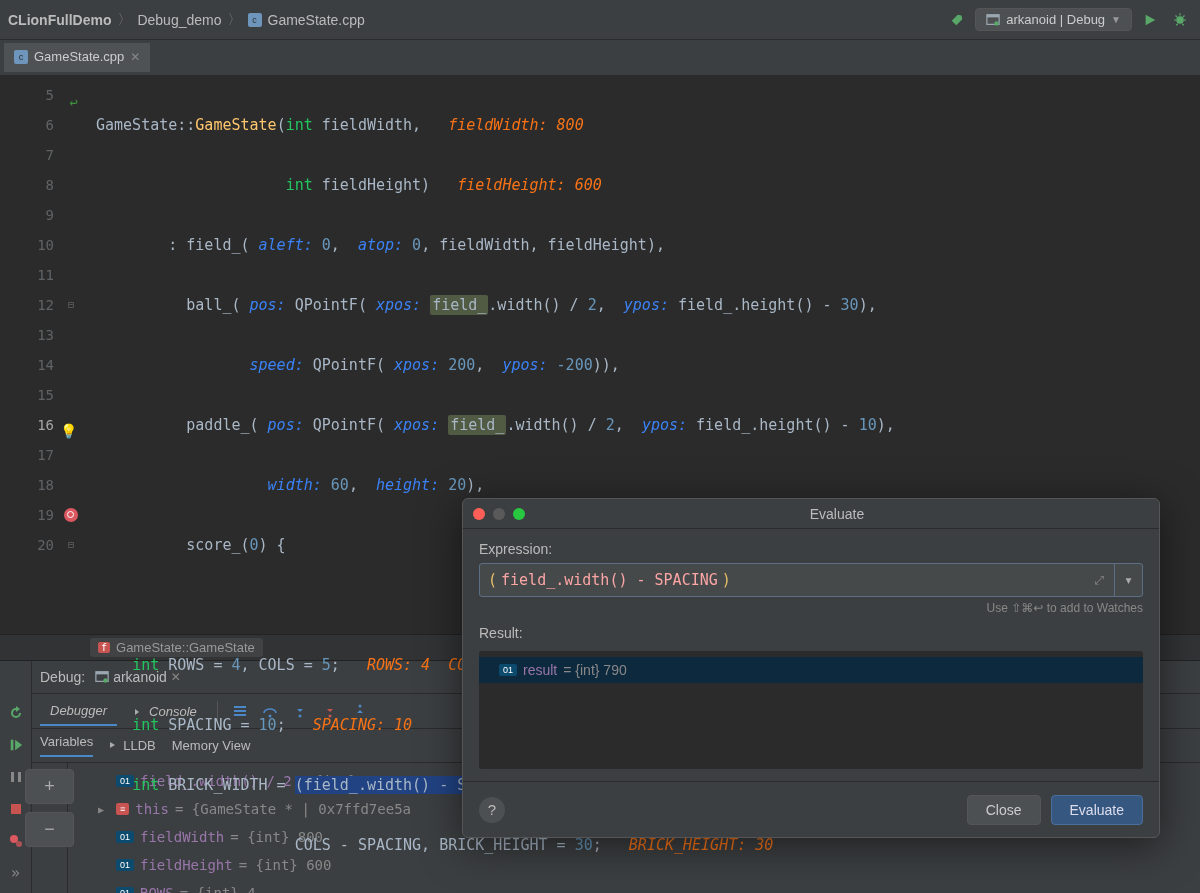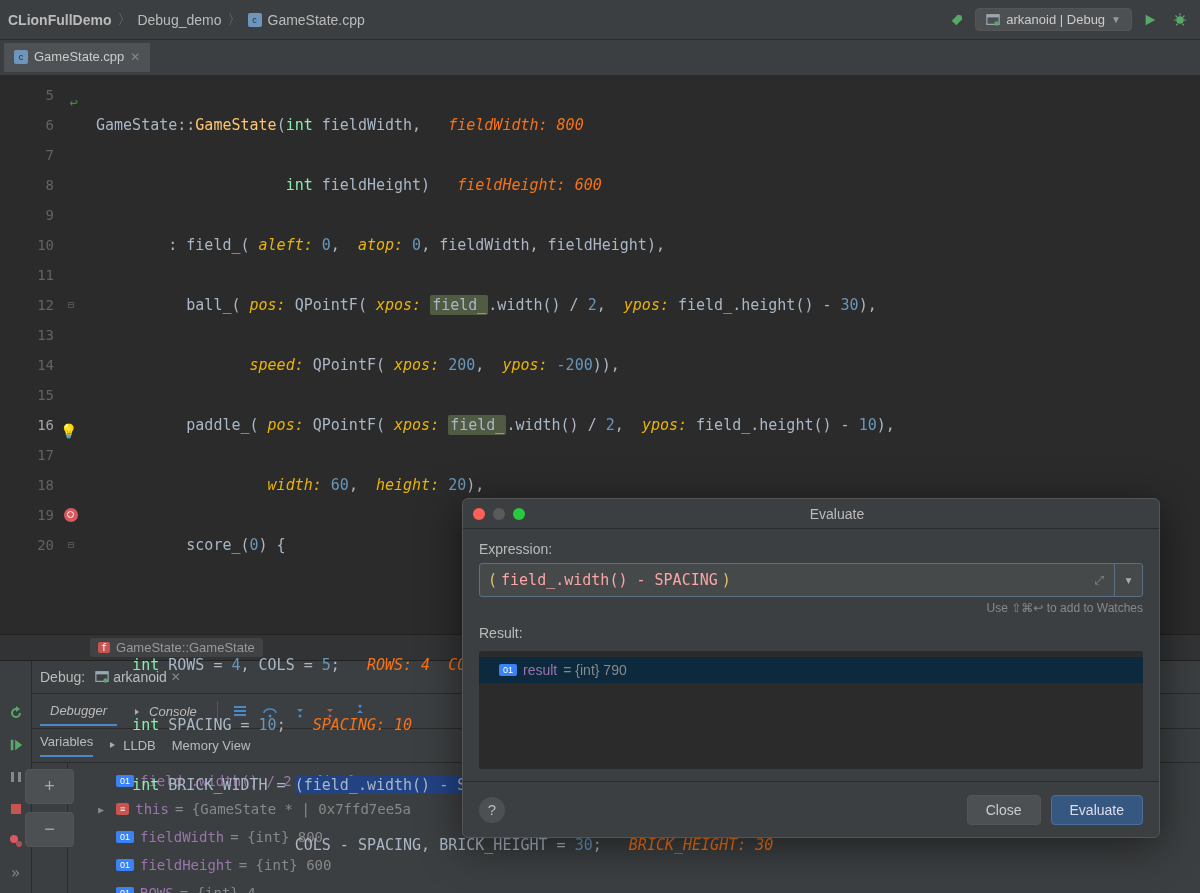--- a/index.html
+++ b/index.html
@@ -67,26 +67,26 @@
 .bp { position: absolute; right: -24px; top: 8px; width: 14px; height: 14px; background: #db5860; border-radius: 50%; }
 .bp::after { content: ""; position: absolute; left: 3px; top: 3px; width: 5px; height: 5px; border: 1px solid #fff; border-radius: 50%; }
 .collapse { position: absolute; right: -20px; color: #606366; font-size: 10px; }
 .arrow-ret { position: absolute; right: -24px; top: 7px; color: #3c8f3c; font-size: 14px; }
 
 .code {
   flex: 1; padding: 4px 0 0 34px; font-size: 15px; line-height: 30px;
   white-space: pre; position: relative;
 }
 .code-line { height: 30px; }
-.kw { color: #86efac; }
+.kw { color: #22c55e; }
 .ident { color: #a9b7c6; }
 .cls { color: #ffc66d; }
 .num { color: #6897bb; }
 .hint { color: #f97316; font-style: italic; }
-.param { color: #eab308; font-style: italic; }
+.param { color: #3b82f6; font-style: italic; }
 .hl { background: #515b44; padding: 1px 2px; border-radius: 2px; }
 .sel { background: #214283; }
 
 .crumb2 {
   display: flex; align-items: center; gap: 6px; height: 26px;
   padding-left: 90px; background: #313335; color: #999;
   font-family: sans-serif; font-size: 13px;
   border-top: 1px solid #222;
 }
 .crumb-pill { background: #404243; padding: 2px 8px; border-radius: 3px; display: flex; align-items: center; gap: 6px; }
@@ -130,21 +130,21 @@
   border-bottom: 1px solid #2b2b2b;
 }
 .debug-sub .subtab.active { border-bottom: 2px solid #4a88c7; padding-bottom: 6px; }
 
 .vars-body { display: flex; flex: 1; }
 .vars-left { width: 36px; border-right: 1px solid #2b2b2b; display: flex; flex-direction: column; align-items: center; padding-top: 6px; gap: 8px; }
 .vars-left .btn { color: #aaa; font-size: 18px; cursor: pointer; }
 .vars-list { flex: 1; padding: 4px 0; }
 .var-row { display: flex; align-items: center; height: 28px; padding-left: 30px; gap: 6px; font-size: 14px; }
 .var-row .expand { color: #888; width: 12px; font-size: 10px; }
-.var-badge { background: #3b82f6; color: #fff; font-size: 9px; padding: 1px 4px; border-radius: 2px; font-family: sans-serif; }
+.var-badge { background: #0c4a6e; color: #fff; font-size: 9px; padding: 1px 4px; border-radius: 2px; font-family: sans-serif; }
 .var-badge.orange { background: #c75450; }
 .var-name { color: #9876aa; }
 .var-val { color: #888; }
 
 .eval-modal {
   position: absolute;
   left: 462px; top: 498px;
   width: 698px; height: 340px;
   background: #3c3f41;
   border: 1px solid #555; border-radius: 6px;

